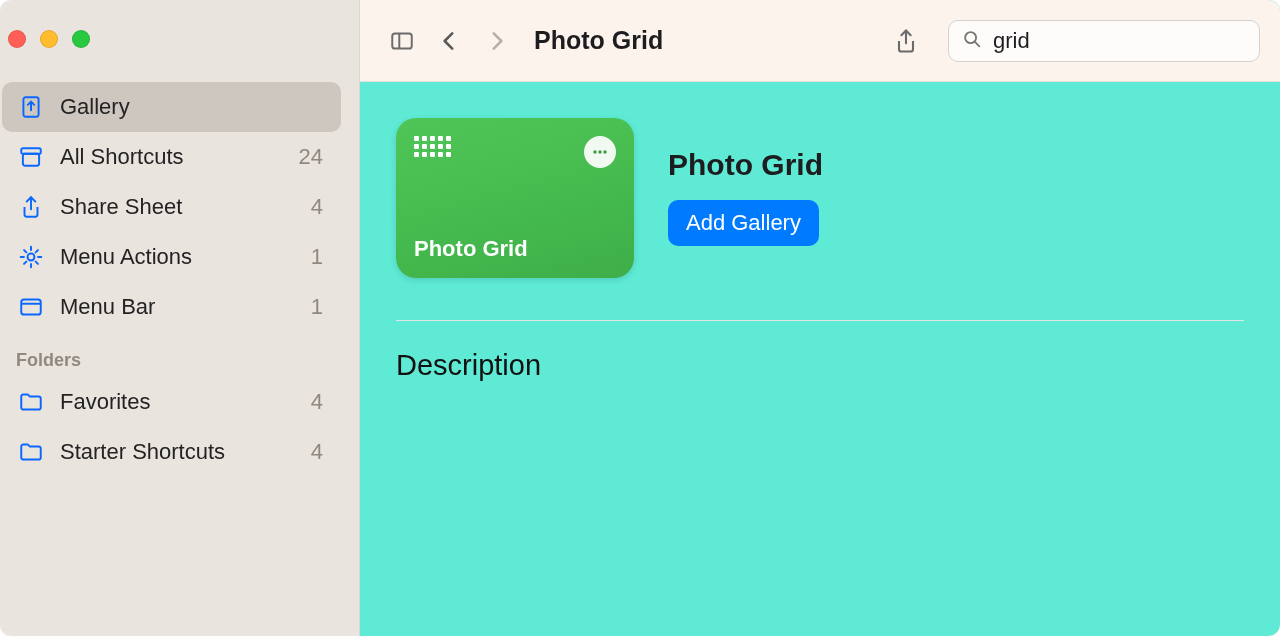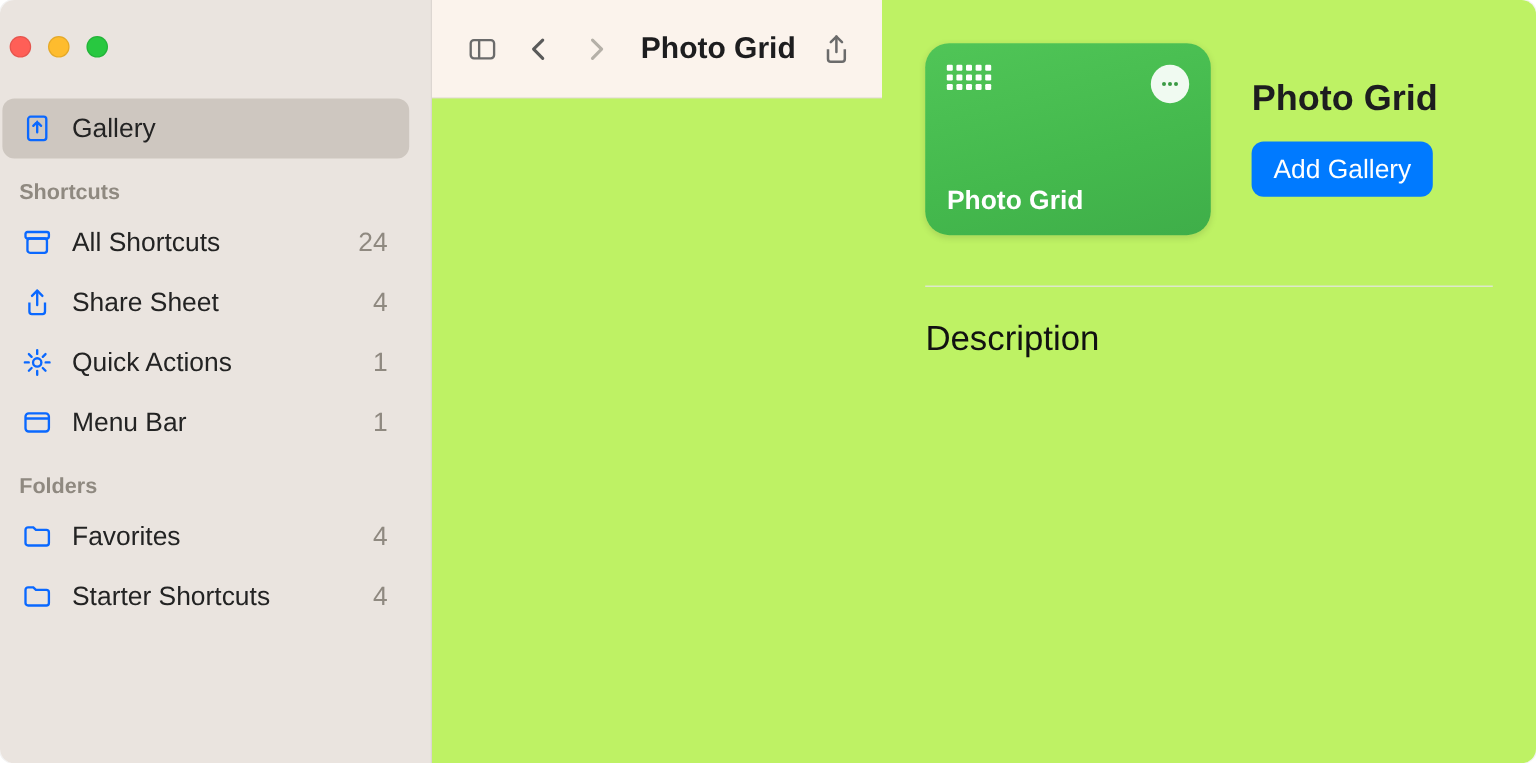--- a/index.html
+++ b/index.html
@@ -88,22 +88,22 @@
       font-weight: 600;
       padding: 18px 14px 6px 14px;
     }
     .sidebar-first-gap {
       margin-top: 22px;
     }
     
     .main {
       flex: 1;
       display: flex;
-      flex-direction: row;
-      background: #bef264;
+      flex-direction: column;
+      background: #5eead4;
     }
     .toolbar {
       height: 82px;
       background: #fbf3ec;
       border-bottom: 1px solid rgba(0,0,0,0.08);
       display: flex;
       align-items: center;
       padding: 0 20px 0 24px;
       gap: 8px;
     }
@@ -264,21 +264,20 @@
     <div class="sidebar-item selected sidebar-first-gap">
       <span class="icon">
         <svg viewBox="0 0 24 24" fill="none" stroke="#0a68ff" stroke-width="1.8">
           <rect x="5" y="3" width="14" height="18" rx="2"></rect>
           <path d="M9 10l3-3 3 3M12 7v8" stroke-linecap="round"></path>
         </svg>
       </span>
       <span class="label">Gallery</span>
     </div>
 
-    <div class="sidebar-section-title">Shortcuts</div>
 
     <div class="sidebar-item">
       <span class="icon">
         <svg viewBox="0 0 24 24" fill="none" stroke="#0a68ff" stroke-width="1.8">
           <rect x="3" y="4" width="18" height="5" rx="1.5"></rect>
           <rect x="4.5" y="9" width="15" height="11" rx="2"></rect>
         </svg>
       </span>
       <span class="label">All Shortcuts</span>
       <span class="count">24</span>
@@ -296,21 +295,21 @@
       <span class="count">4</span>
     </div>
 
     <div class="sidebar-item">
       <span class="icon">
         <svg viewBox="0 0 24 24" fill="none" stroke="#0a68ff" stroke-width="1.8">
           <circle cx="12" cy="12" r="3.2"></circle>
           <path d="M12 2.5v3M12 18.5v3M21.5 12h-3M5.5 12h-3M18.4 5.6l-2.1 2.1M7.7 16.3l-2.1 2.1M18.4 18.4l-2.1-2.1M7.7 7.7 5.6 5.6" stroke-linecap="round"></path>
         </svg>
       </span>
-      <span class="label">Quick Actions</span>
+      <span class="label">Menu Actions</span>
       <span class="count">1</span>
     </div>
 
     <div class="sidebar-item">
       <span class="icon">
         <svg viewBox="0 0 24 24" fill="none" stroke="#0a68ff" stroke-width="1.8">
           <rect x="3" y="5" width="18" height="14" rx="2.5"></rect>
           <line x1="3" y1="9" x2="21" y2="9"></line>
         </svg>
       </span>
@@ -363,20 +362,30 @@
       </div>
       <div class="tb-title">Photo Grid</div>
       <div class="tb-spacer"></div>
       <div class="tb-btn tb-share">
         <svg viewBox="0 0 24 24" fill="none" stroke="currentColor" stroke-width="1.8">
           <path d="M12 3v11" stroke-linecap="round"></path>
           <path d="M8 7l4-4 4 4" stroke-linecap="round" stroke-linejoin="round"></path>
           <path d="M6 12v7a2 2 0 0 0 2 2h8a2 2 0 0 0 2-2v-7"></path>
         </svg>
       </div>
+      <div class="search">
+        <span class="search-icon">
+          <svg viewBox="0 0 24 24" fill="none" stroke="currentColor" stroke-width="2">
+            <circle cx="10.5" cy="10.5" r="6"></circle>
+            <line x1="15.2" y1="15.2" x2="20" y2="20" stroke-linecap="round"></line>
+          </svg>
+        </span>
+        <input type="text" value="grid" style="">
+
+      </div>
     </div>
 
     <div class="content">
       <div class="hero">
         <div class="tile">
           <div class="tile-top">
             <div class="grid-glyph">
               <span></span>
                 <span></span>
                 <span></span>

